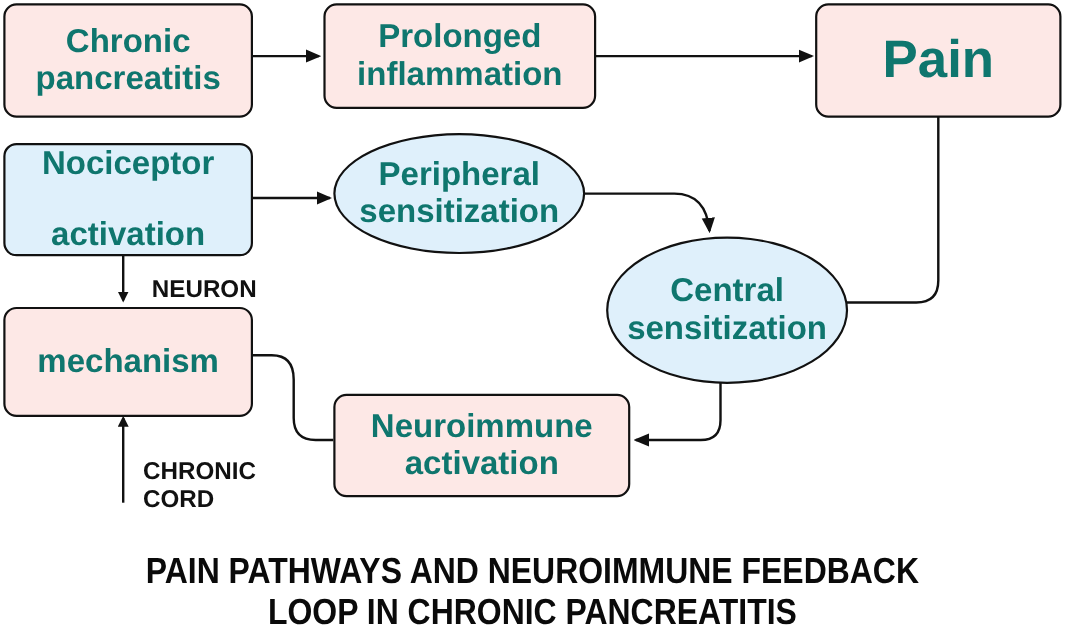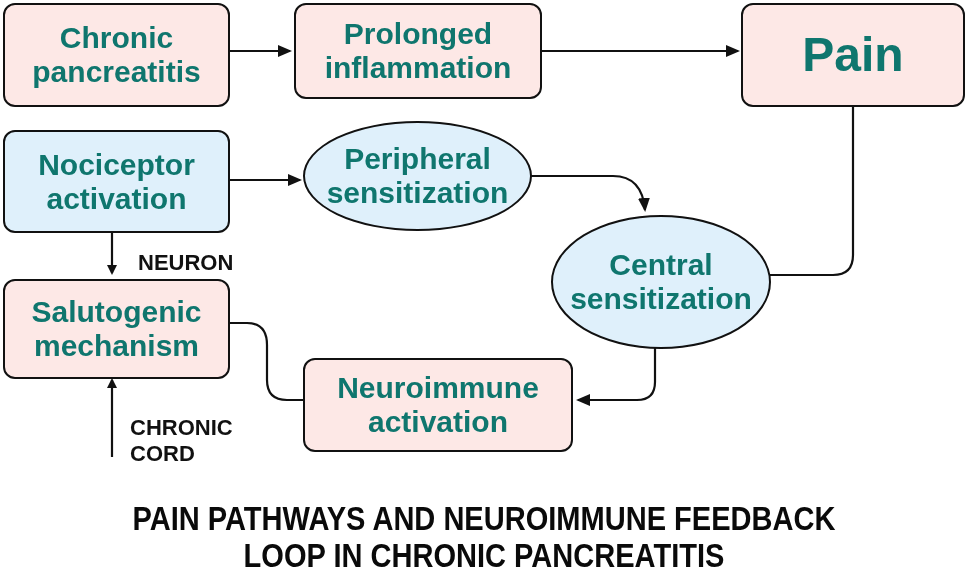--- a/index.html
+++ b/index.html
@@ -52,37 +52,36 @@
 
 <div class="node rect pink t30" style="left:294px;top:3px;width:248px;height:96px;">
   <span>Prolonged</span>
   <span>inflammation</span>
 </div>
 
 <div class="node rect pink t48" style="left:741px;top:3px;width:224px;height:104px;">
   <span>Pain</span>
 </div>
 
-<div class="node rect blue t30" style="left:3px;top:130px;width:227px;height:103px;">
+<div class="node rect blue t30" style="left:3px;top:130px;width:227px;height:103px;justify-content:space-between;">
   <span>Nociceptor</span>
   <span>activation</span>
 </div>
 
 <div class="node ellipse blue t30" style="left:303px;top:121px;width:229px;height:110px;">
   <span>Peripheral</span>
   <span>sensitization</span>
 </div>
 
 <div class="node ellipse blue t30" style="left:551px;top:215px;width:220px;height:134px;text-align:right;">
   <span>Central</span>
   <span>sensitization</span>
 </div>
 
 <div class="node rect pink t30" style="left:3px;top:279px;width:227px;height:100px;">
-  <span>Salutogenic</span>
   <span>mechanism</span>
 </div>
 
 <div class="node rect pink t30" style="left:303px;top:358px;width:270px;height:94px;">
   <span>Neuroimmune</span>
   <span>activation</span>
 </div>
 
 <div class="label" style="left:138px;top:250px;">NEURON</div>
 <div class="label" style="left:130px;top:415px;">

